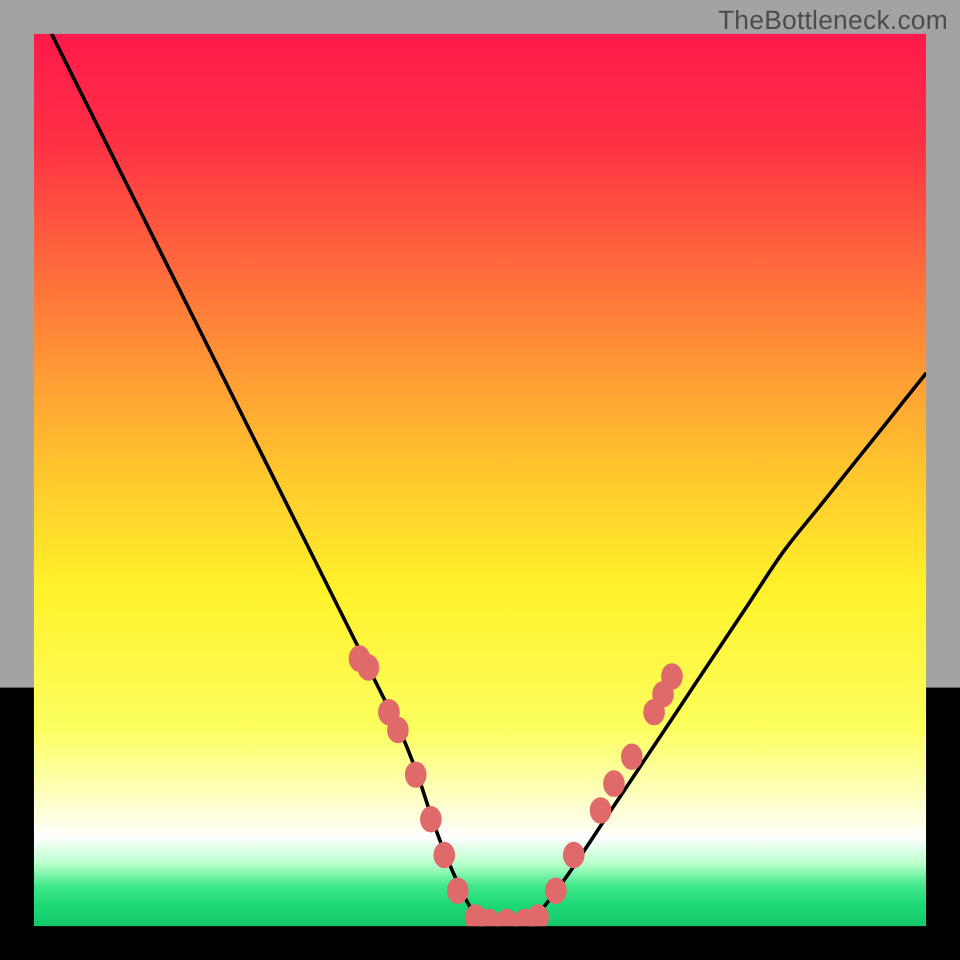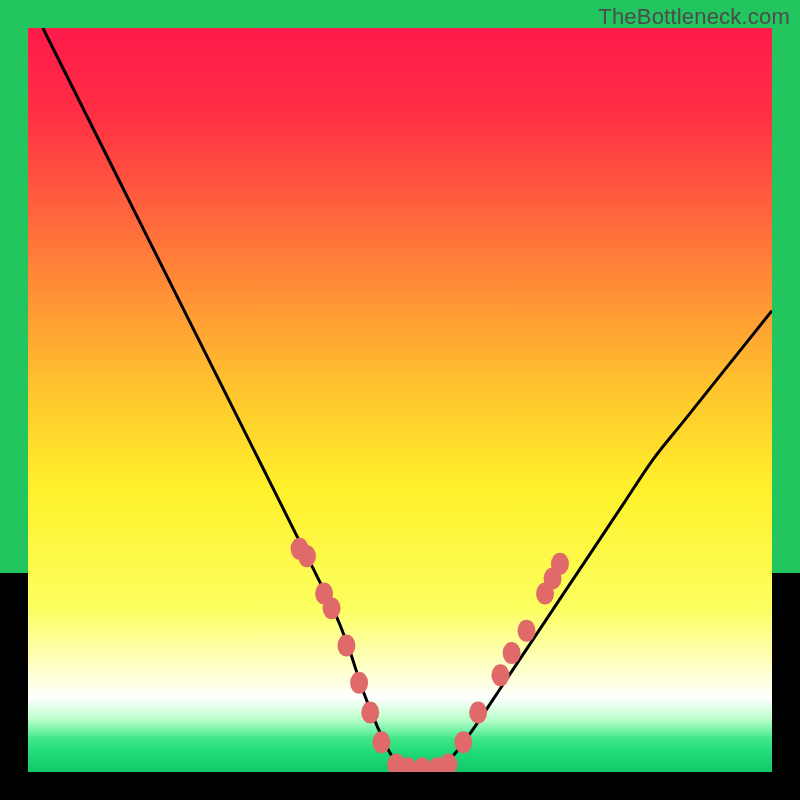--- a/index.html
+++ b/index.html
@@ -8,21 +8,21 @@
     width: 800px;
     height: 800px;
     overflow: hidden;
     background: #000;
     font-family: Arial, Helvetica, sans-serif;
   }
   .frame {
     position: absolute;
     top: 0; left: 0;
     width: 800px; height: 573px;
-    background: #22c55e;
+    background: #a3a3a3;
   }
   .plot-area {
     position: absolute;
     top: 28px;
     left: 28px;
     width: 744px;
     height: 744px;
     overflow: hidden;
   }
   .watermark {

